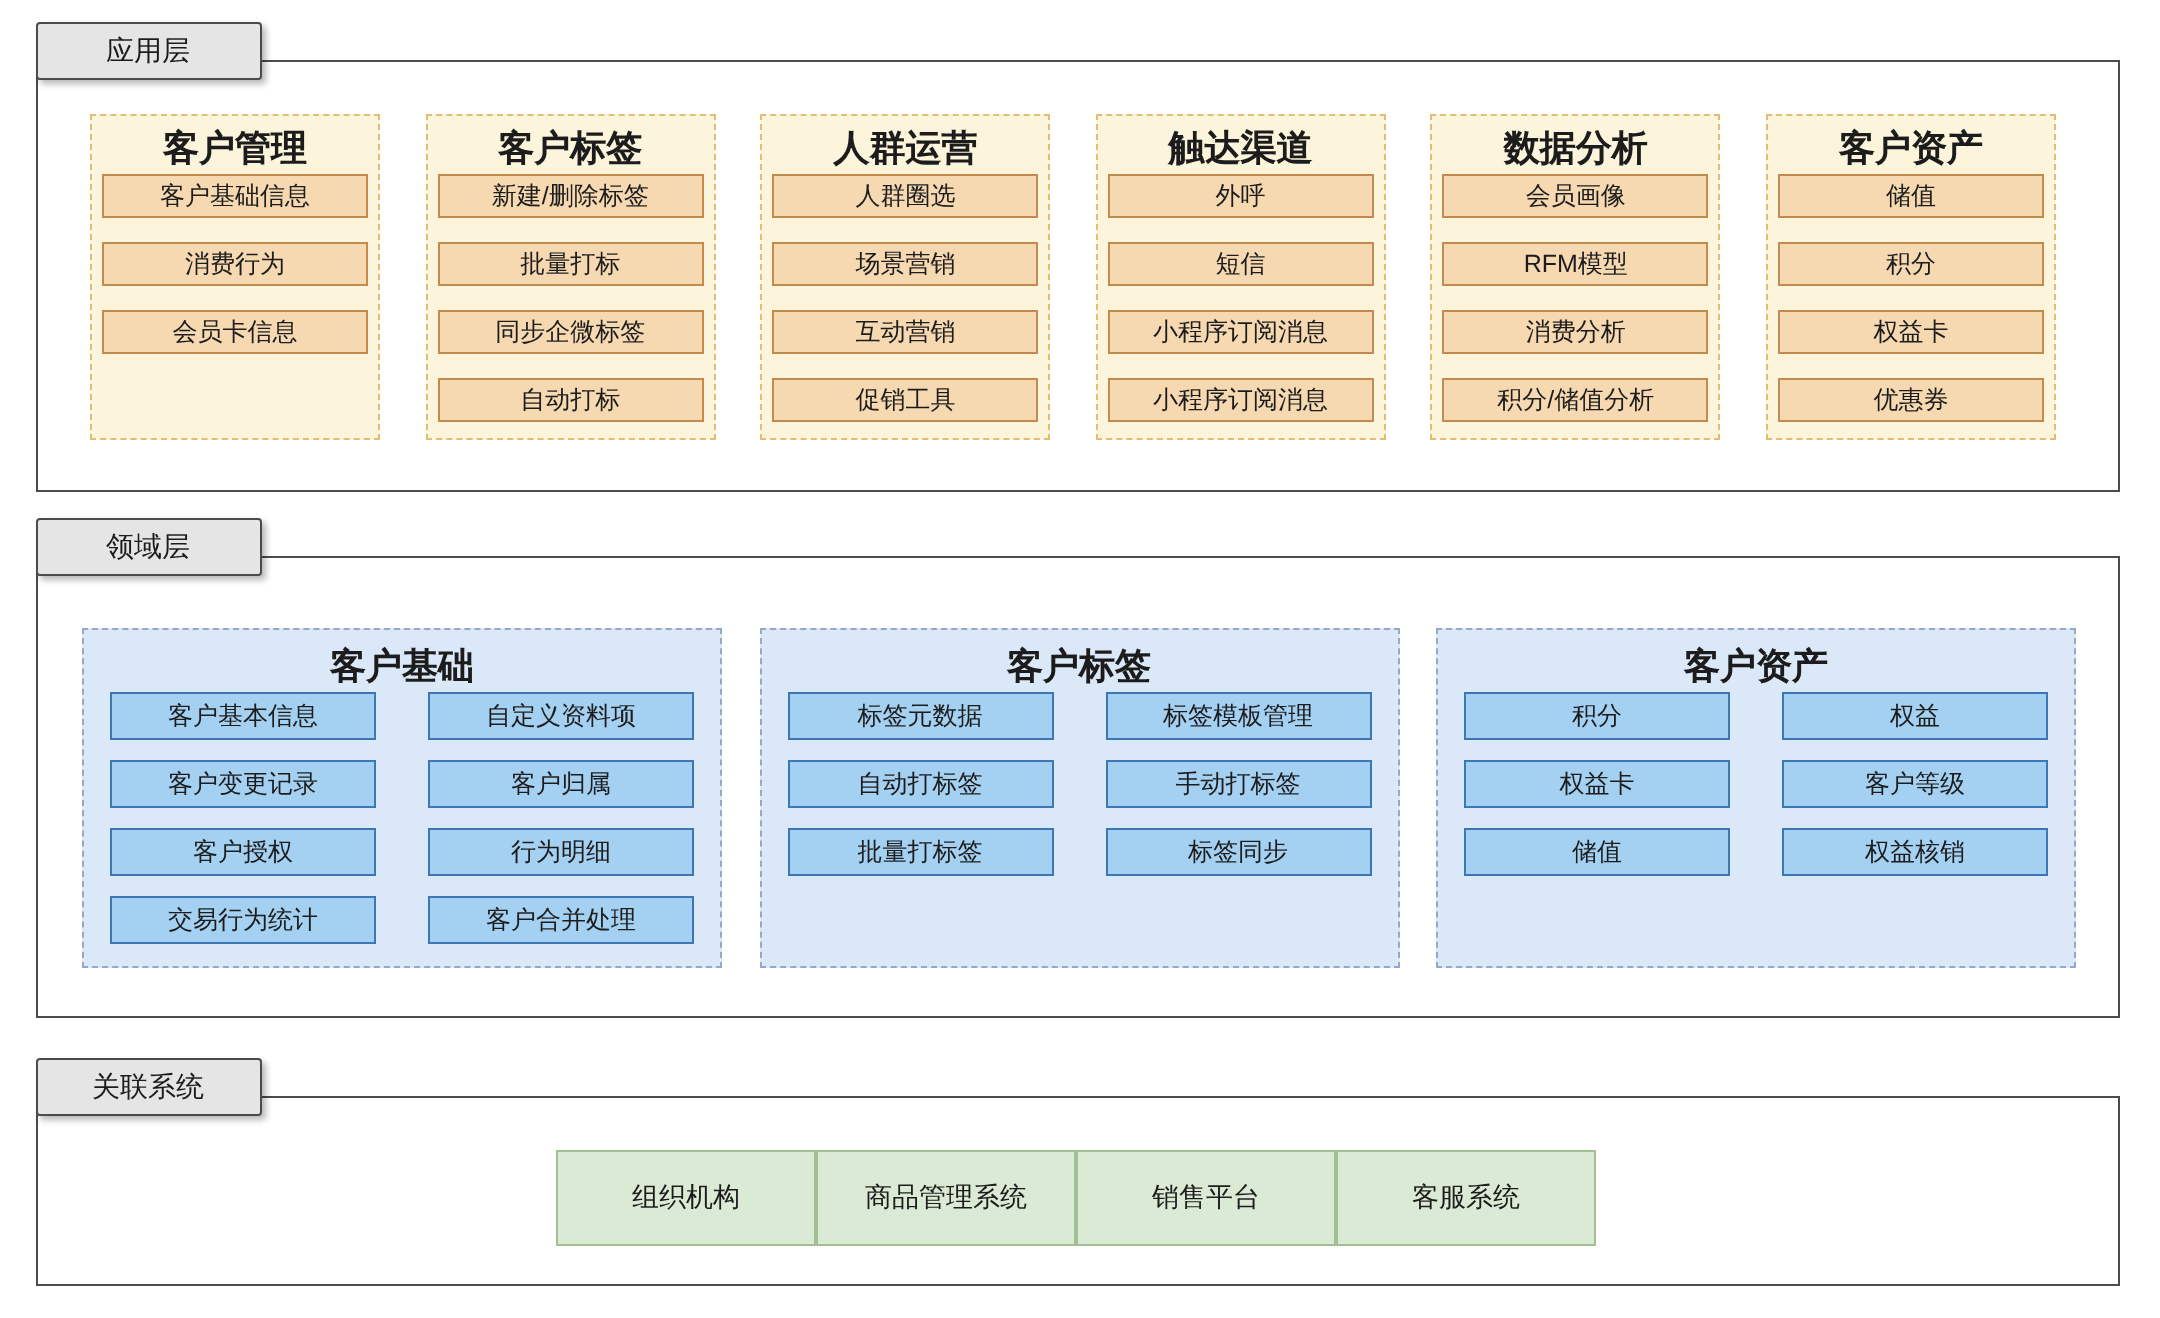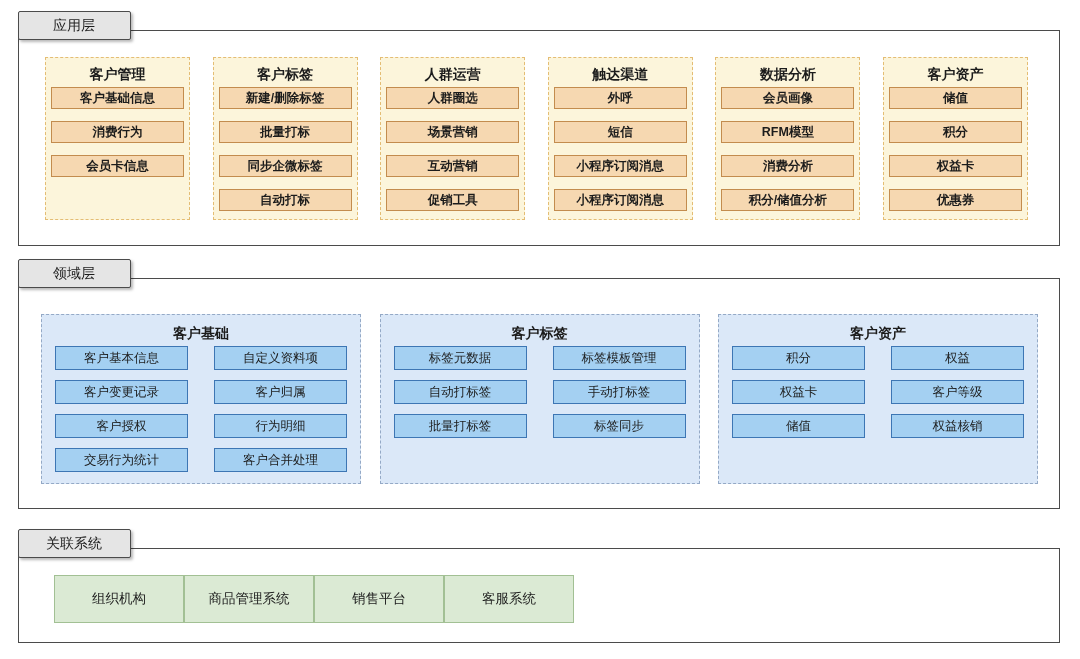--- a/index.html
+++ b/index.html
@@ -53,33 +53,33 @@
     width: 145px;
     height: 163px;
     background: #FCF5DB;
     border: 1px dashed #E4BD74;
     padding: 5px 5px 0 5px;
   }
   .group-title {
     height: 24px;
     line-height: 22px;
     text-align: center;
-    font-size: 14px;
+    font-size: 18px;
     font-weight: 600;
   }
   .app-box {
     height: 22px;
     margin-bottom: 12px;
     background: #F6D8B1;
     border: 1px solid #C38C4E;
     display: flex;
     align-items: center;
     justify-content: center;
     font-size: 12.5px;
-    font-weight: 700;
+    font-weight: 400;
   }
 
   
   .domain-body {
     position: absolute;
     top: 35px; left: 22px; right: 21px;
     display: flex;
     justify-content: space-between;
   }
   .domain-group {
@@ -104,21 +104,21 @@
     justify-content: center;
     font-size: 12.5px;
     font-weight: 500;
   }
 
   
   .systems-body {
     position: absolute;
     top: 26px; left: 35px; right: 37px;
     display: flex;
-    justify-content: flex-start;
+    justify-content: center;
   }
   .system-box {
     width: 130px;
     height: 48px;
     background: #DBEAD4;
     border: 1px solid #A2C094;
     display: flex;
     align-items: center;
     justify-content: center;
     font-size: 13.5px;

